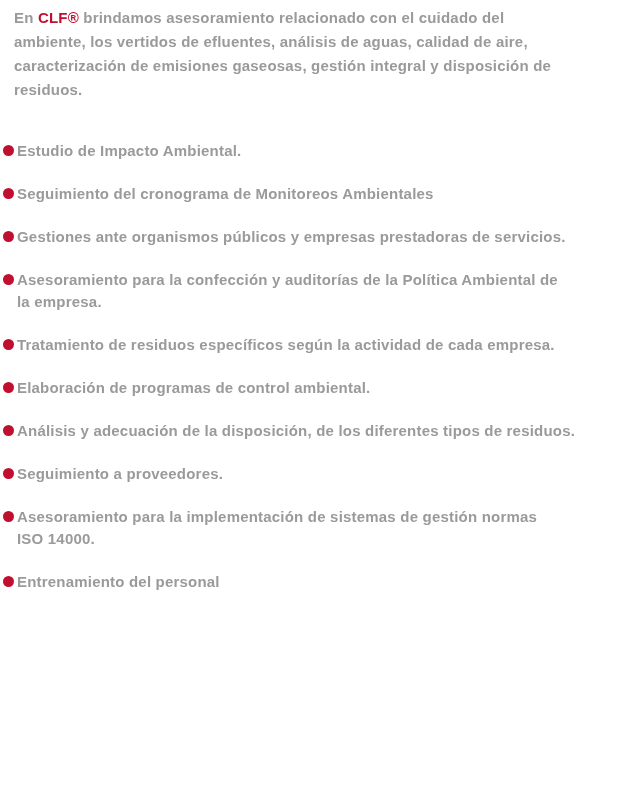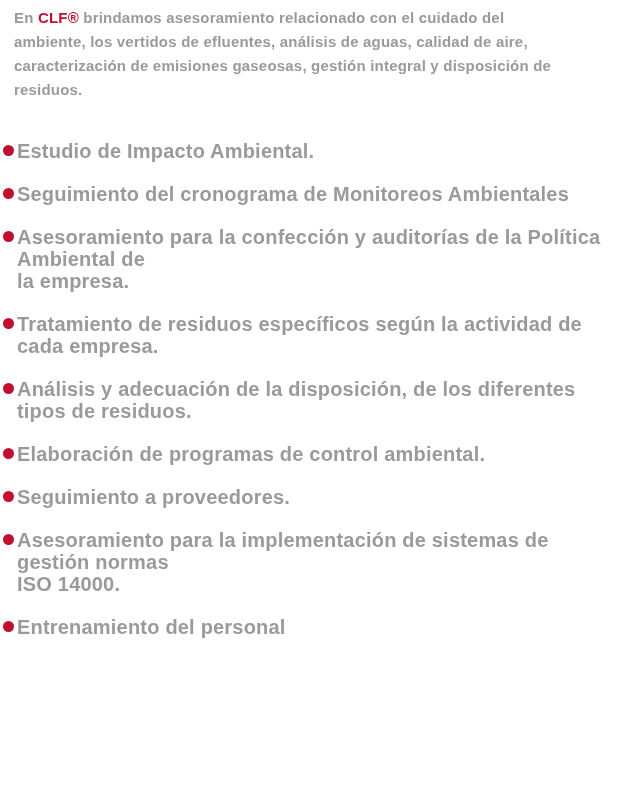--- a/index.html
+++ b/index.html
@@ -43,21 +43,21 @@
   }
   .bullet {
     flex: 0 0 auto;
     width: 11px;
     height: 11px;
     margin: 5px 3px 0 0;
     border-radius: 50%;
     background: #c10f2f;
   }
   .service-text {
-    font-size: 20px;
+    font-size: 15px;
     font-weight: bold;
     line-height: 22px;
     letter-spacing: 0.2px;
     color: #9a9a9a;
     white-space: pre-line;
   }
 </style>
 </head>
 <body>
 
@@ -72,34 +72,38 @@
     <div class="service-item">
       <span class="bullet"></span>
       <div class="service-text">Estudio de Impacto Ambiental.</div>
     </div>
     <div class="service-item">
       <span class="bullet"></span>
       <div class="service-text">Seguimiento del cronograma de Monitoreos Ambientales</div>
     </div>
     <div class="service-item">
       <span class="bullet"></span>
+      <div class="service-text">Gestiones ante organismos públicos y empresas prestadoras de servicios.</div>
+    </div>
+    <div class="service-item">
+      <span class="bullet"></span>
       <div class="service-text">Asesoramiento para la confección y auditorías de la Política Ambiental de
 la empresa.</div>
     </div>
     <div class="service-item">
       <span class="bullet"></span>
       <div class="service-text">Tratamiento de residuos específicos según la actividad de cada empresa.</div>
     </div>
     <div class="service-item">
       <span class="bullet"></span>
-      <div class="service-text">Análisis y adecuación de la disposición, de los diferentes tipos de residuos.</div>
+      <div class="service-text">Elaboración de programas de control ambiental.</div>
     </div>
     <div class="service-item">
       <span class="bullet"></span>
-      <div class="service-text">Elaboración de programas de control ambiental.</div>
+      <div class="service-text">Análisis y adecuación de la disposición, de los diferentes tipos de residuos.</div>
     </div>
     <div class="service-item">
       <span class="bullet"></span>
       <div class="service-text">Seguimiento a proveedores.</div>
     </div>
     <div class="service-item">
       <span class="bullet"></span>
       <div class="service-text">Asesoramiento para la implementación de sistemas de gestión normas
 ISO 14000.</div>
     </div>

